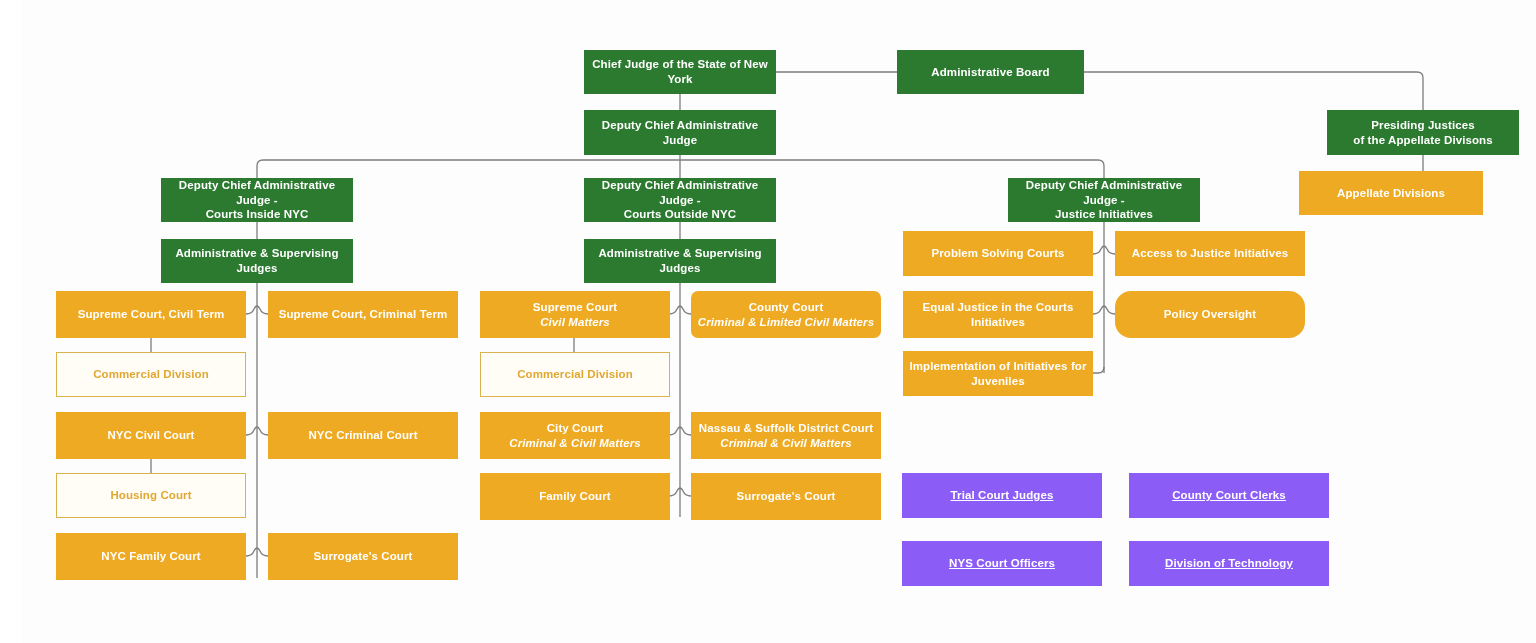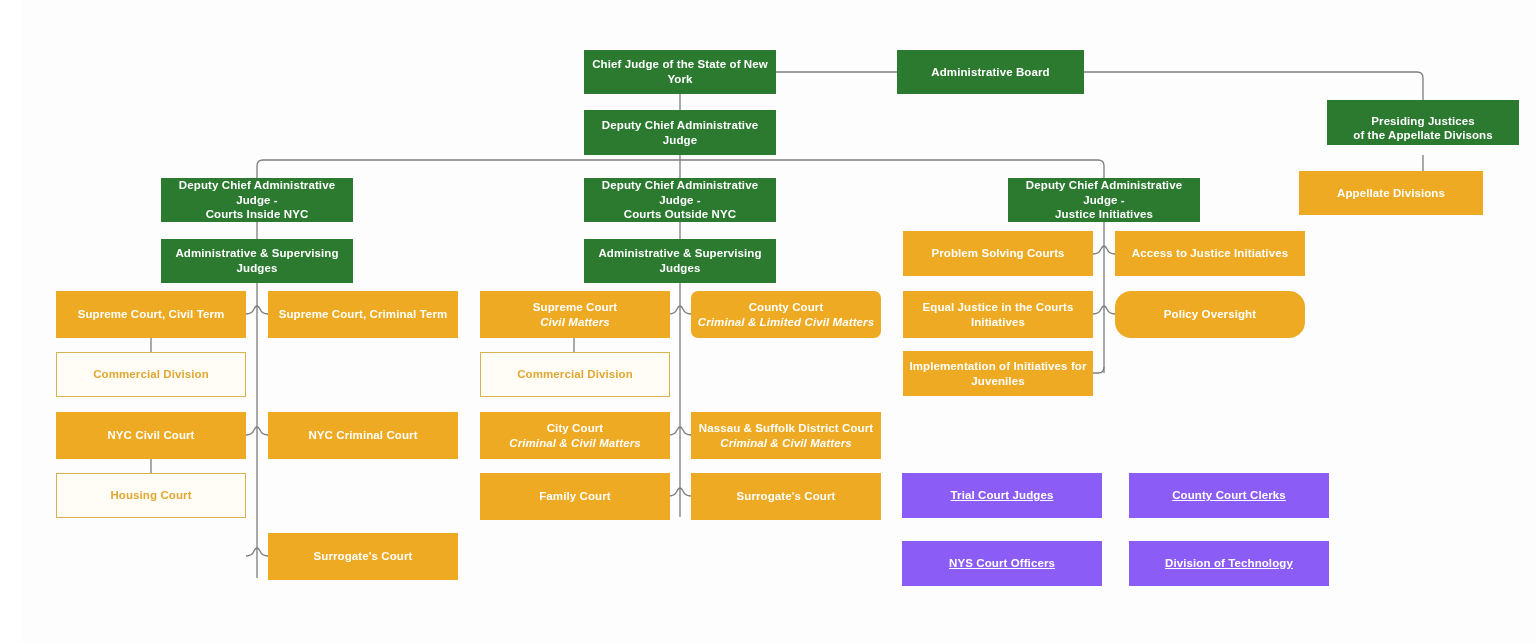--- a/index.html
+++ b/index.html
@@ -127,21 +127,21 @@
   </div>
 
   <div class="node t-green" style="left:876px; top:50px; width:187px; height:44px;">
     <span class="title">Administrative Board</span>
   </div>
 
   <div class="node t-green" style="left:563px; top:110px; width:192px; height:45px;">
     <span class="title">Deputy Chief Administrative Judge</span>
   </div>
 
-  <div class="node t-green" style="left:1306px; top:100px; width:192px; height:45px;justify-content:flex-end;">
+  <div class="node t-green" style="left:1306px; top:110px; width:192px; height:45px;">
     <span class="title">Presiding Justices
 of the Appellate Divisons</span>
   </div>
 
   <div class="node t-orange" style="left:1278px; top:171px; width:184px; height:44px;">
     <span class="title">Appellate Divisions</span>
   </div>
 
   <div class="node t-green" style="left:140px; top:178px; width:192px; height:44px;">
     <span class="title">Deputy Chief Administrative Judge -
@@ -169,20 +169,23 @@
   </div>
 
   <div class="node t-orange" style="left:247px; top:412px; width:190px; height:47px;">
     <span class="title">NYC Criminal Court</span>
   </div>
 
   <div class="node t-outline" style="left:35px; top:473px; width:190px; height:45px;">
     <span class="title">Housing Court</span>
   </div>
 
+  <div class="node t-orange" style="left:35px; top:533px; width:190px; height:47px;">
+    <span class="title">NYC Family Court</span>
+  </div>
 
   <div class="node t-orange" style="left:247px; top:533px; width:190px; height:47px;">
     <span class="title">Surrogate's Court</span>
   </div>
 
   <div class="node t-green" style="left:563px; top:178px; width:192px; height:44px;">
     <span class="title">Deputy Chief Administrative Judge -
 Courts Outside NYC</span>
   </div>
 

